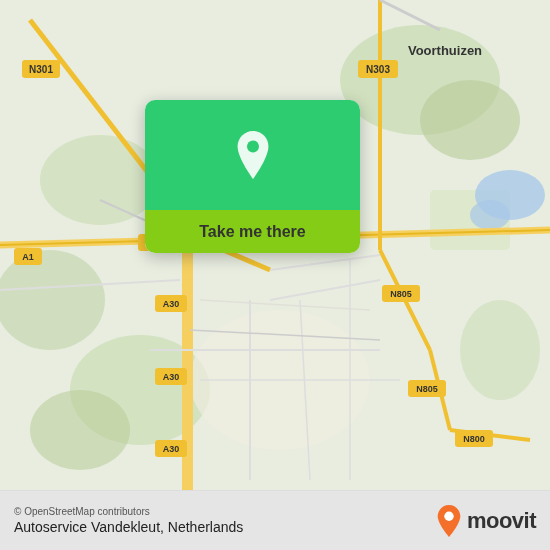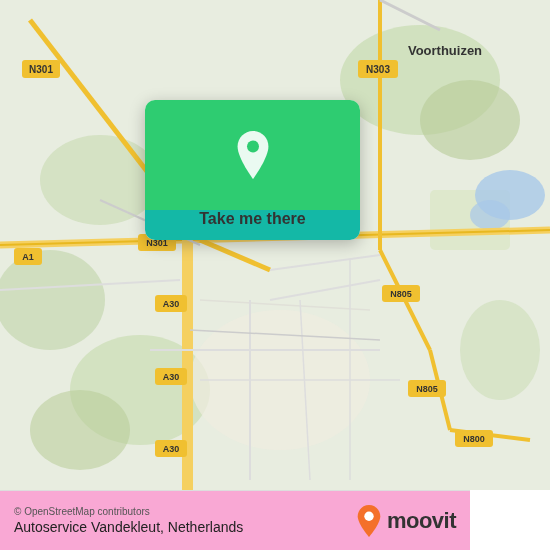--- a/index.html
+++ b/index.html
@@ -48,40 +48,40 @@
       position: relative;
     }
 
     
     .pin-icon {
       width: 48px;
       height: 48px;
     }
 
     #popup-card-bottom {
-      padding: 0 16px 12px;
-      background: #14b8a6;
+      padding: 13px 16px 12px;
+      background: #84cc16;
       text-align: center;
     }
 
     #take-me-there-btn {
       font-size: 16px;
       font-weight: 600;
       color: #333;
       cursor: pointer;
       background: none;
       border: none;
       padding: 0;
     }
 
     
     #bottom-bar {
-      width: 470px;
+      width: 550px;
       height: 60px;
-      background: #f9a8d4;
+      background: #e5e5e5;
       border-top: 1px solid #ddd;
       display: flex;
       align-items: center;
       padding: 0 14px;
       justify-content: space-between;
     }
 
     #bottom-left {
       display: flex;
       flex-direction: column;

